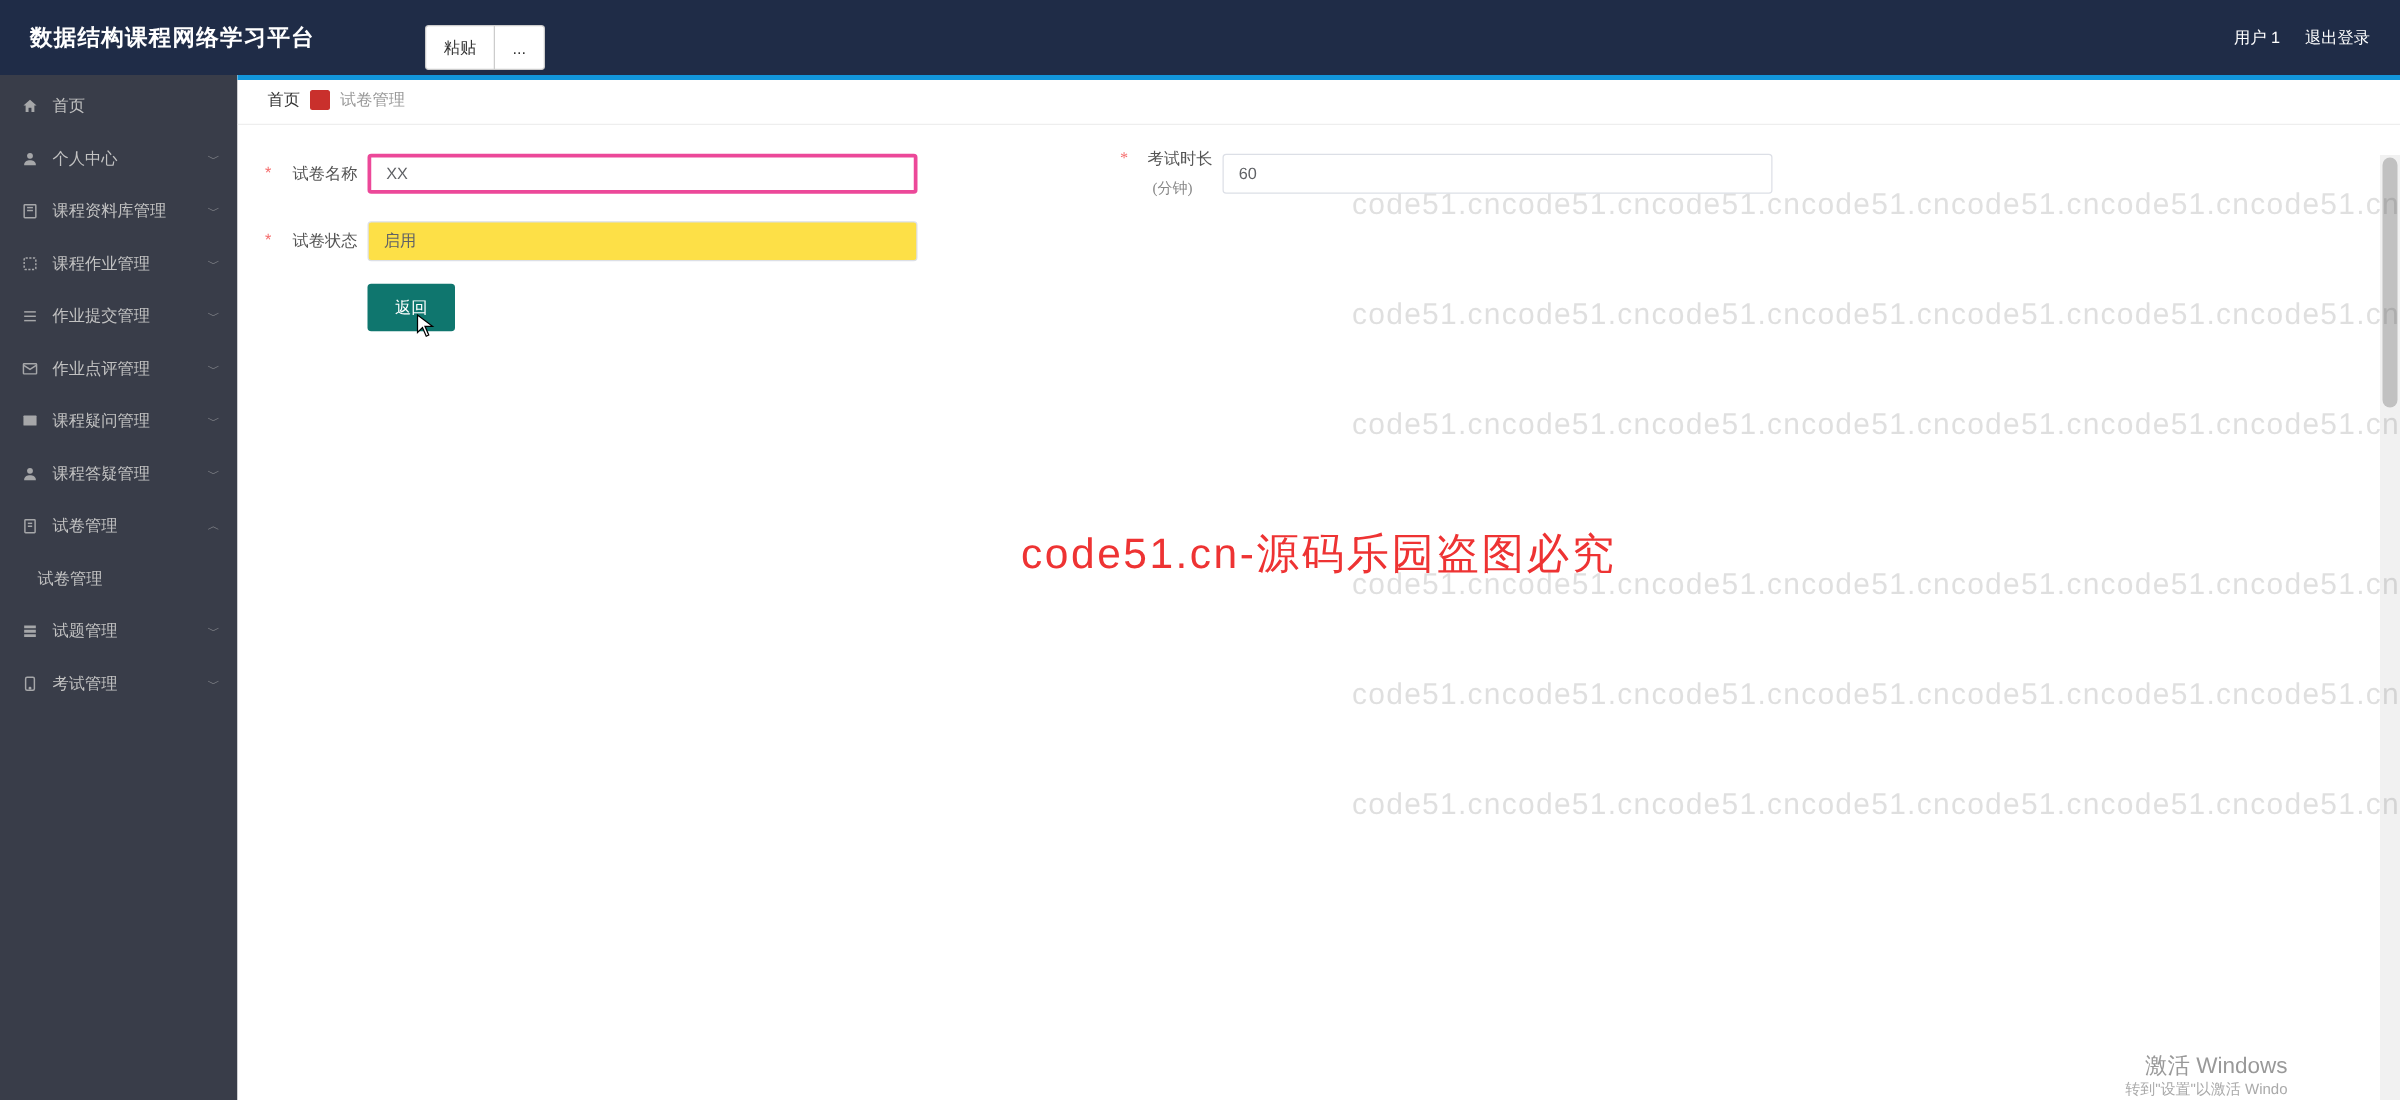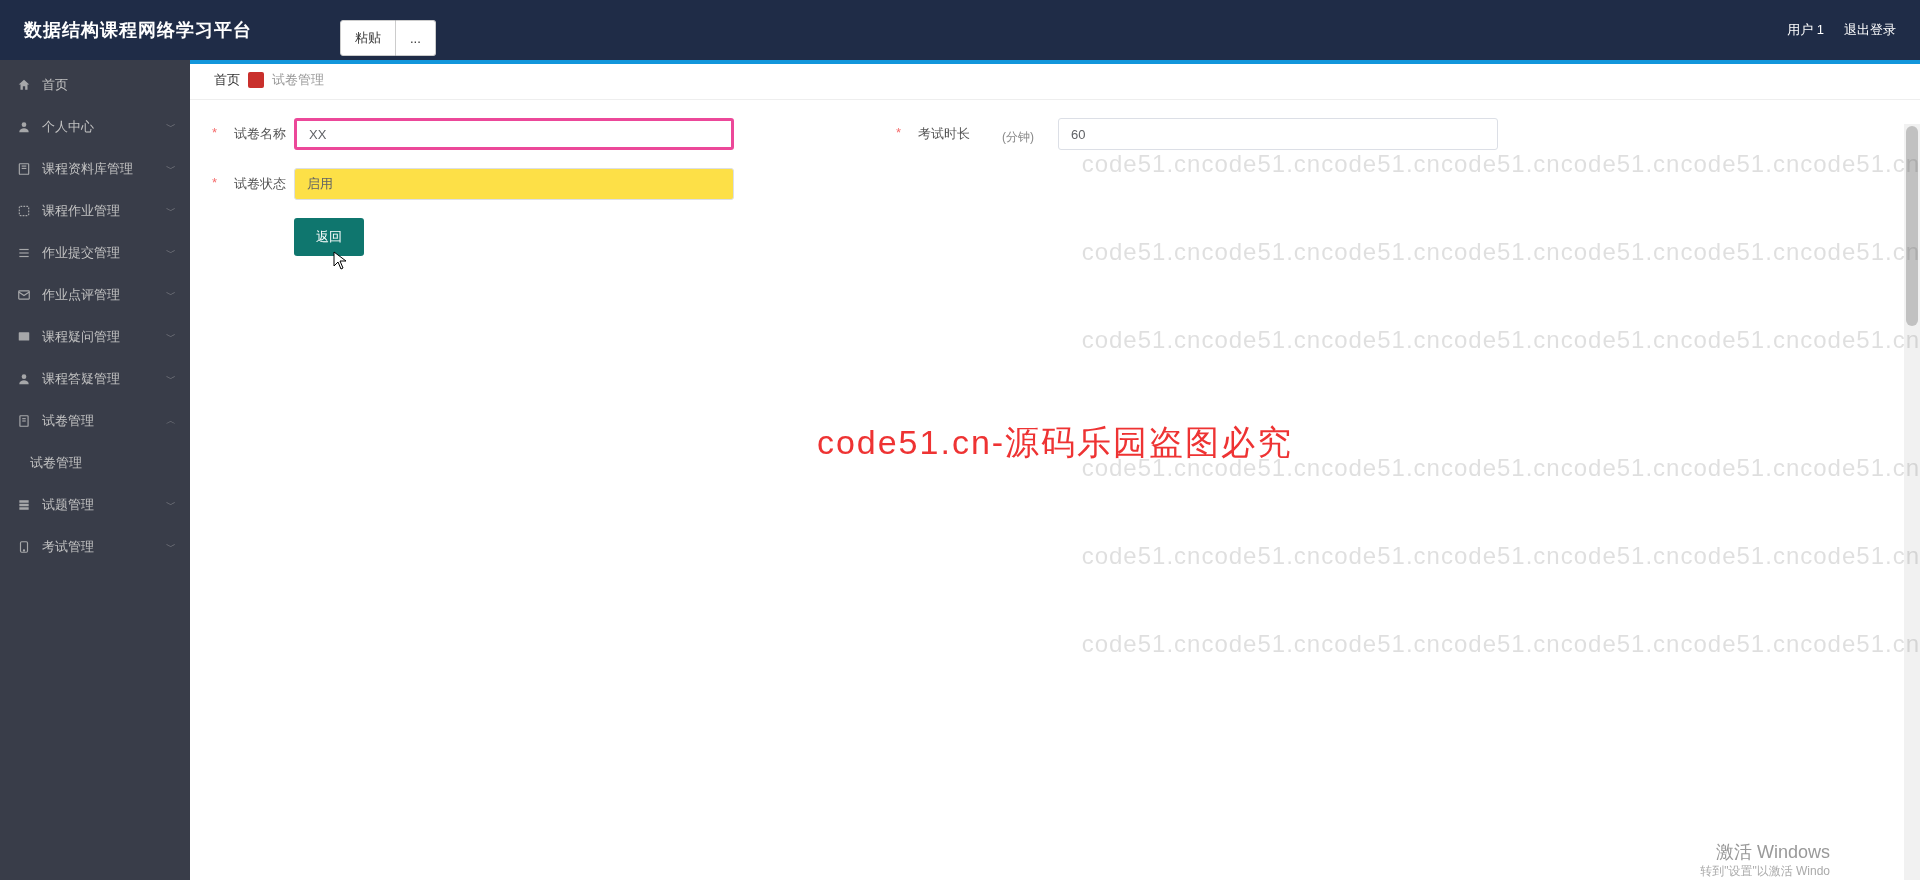--- a/index.html
+++ b/index.html
@@ -249,21 +249,21 @@
         <span class="bc-current">试卷管理</span>
       </div>
 
       <div class="form-area">
         <div class="form-row">
           <div class="form-item">
             <div class="form-label req">试卷名称</div>
             <input class="form-input" value="XX" style="">
           </div>
           <div class="form-item" style="margin-left:140px;">
-            <div style="display:flex;flex-direction:row;align-items:center;">
+            <div style="display:flex;flex-direction:column;align-items:center;font-family:Liberation Serif, serif;">
               <div class="form-label req" style="width:80px;">考试时长</div>
               <div class="time-note">(分钟)</div>
             </div>
             <input class="time-input" value="60" style="">
           </div>
         </div>
 
         <div class="form-row">
           <div class="form-item">
             <div class="form-label req">试卷状态</div>

